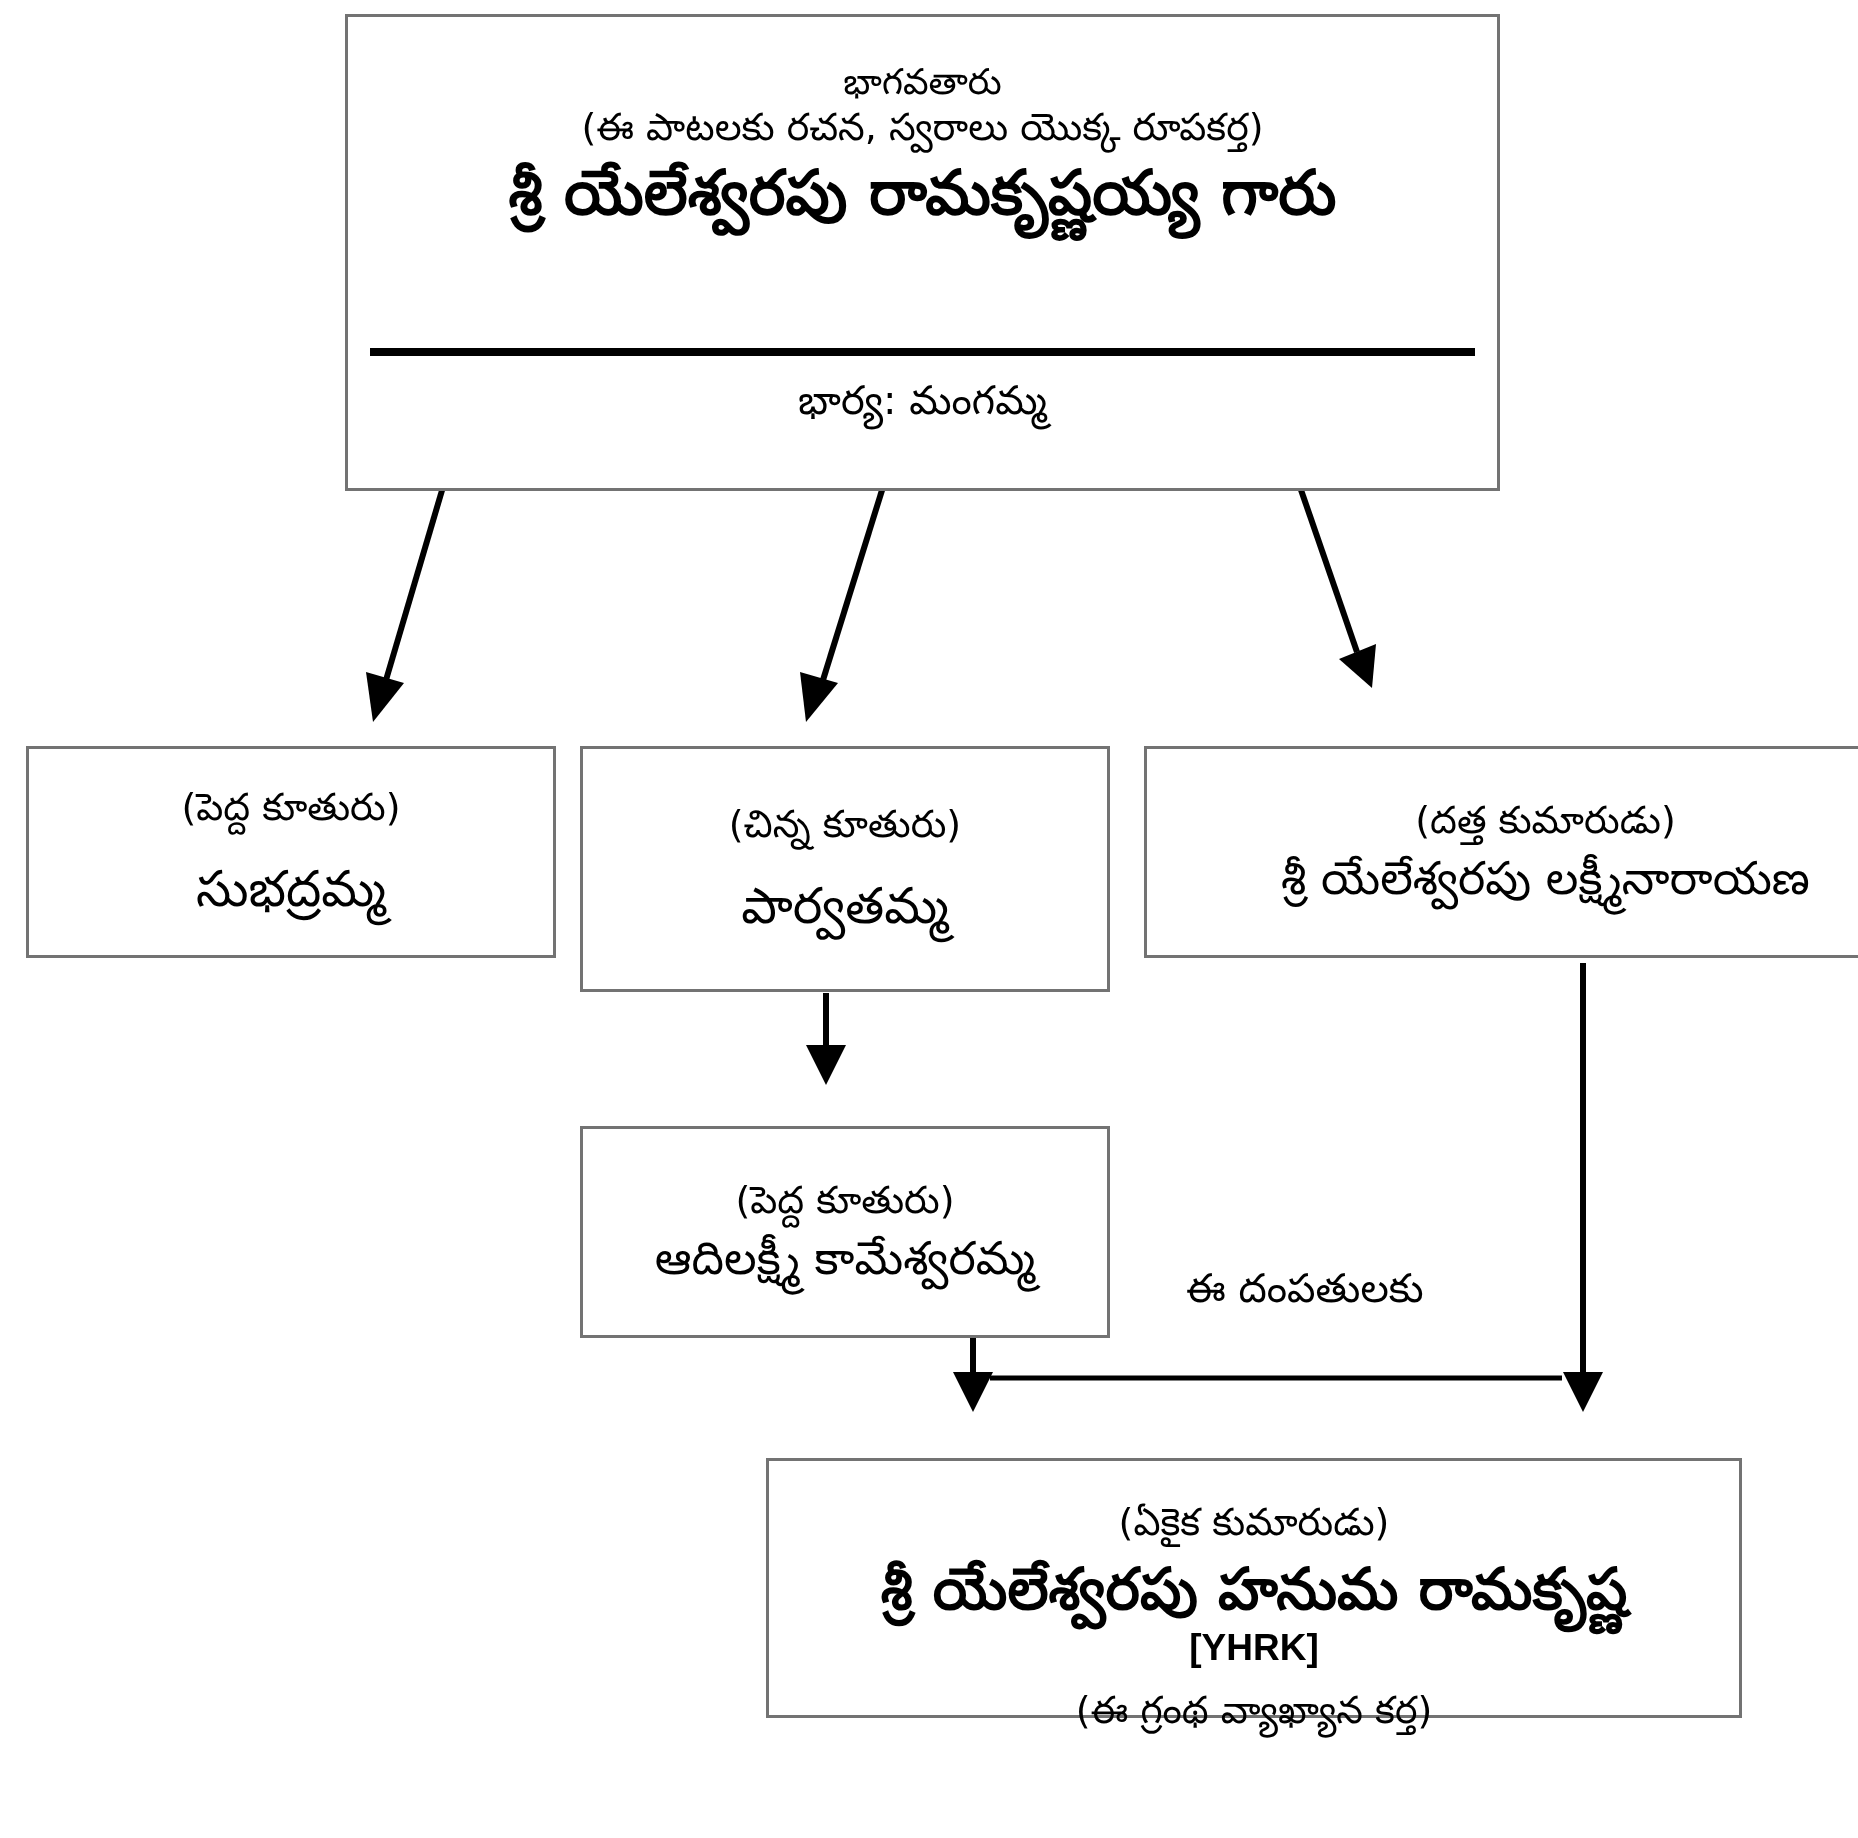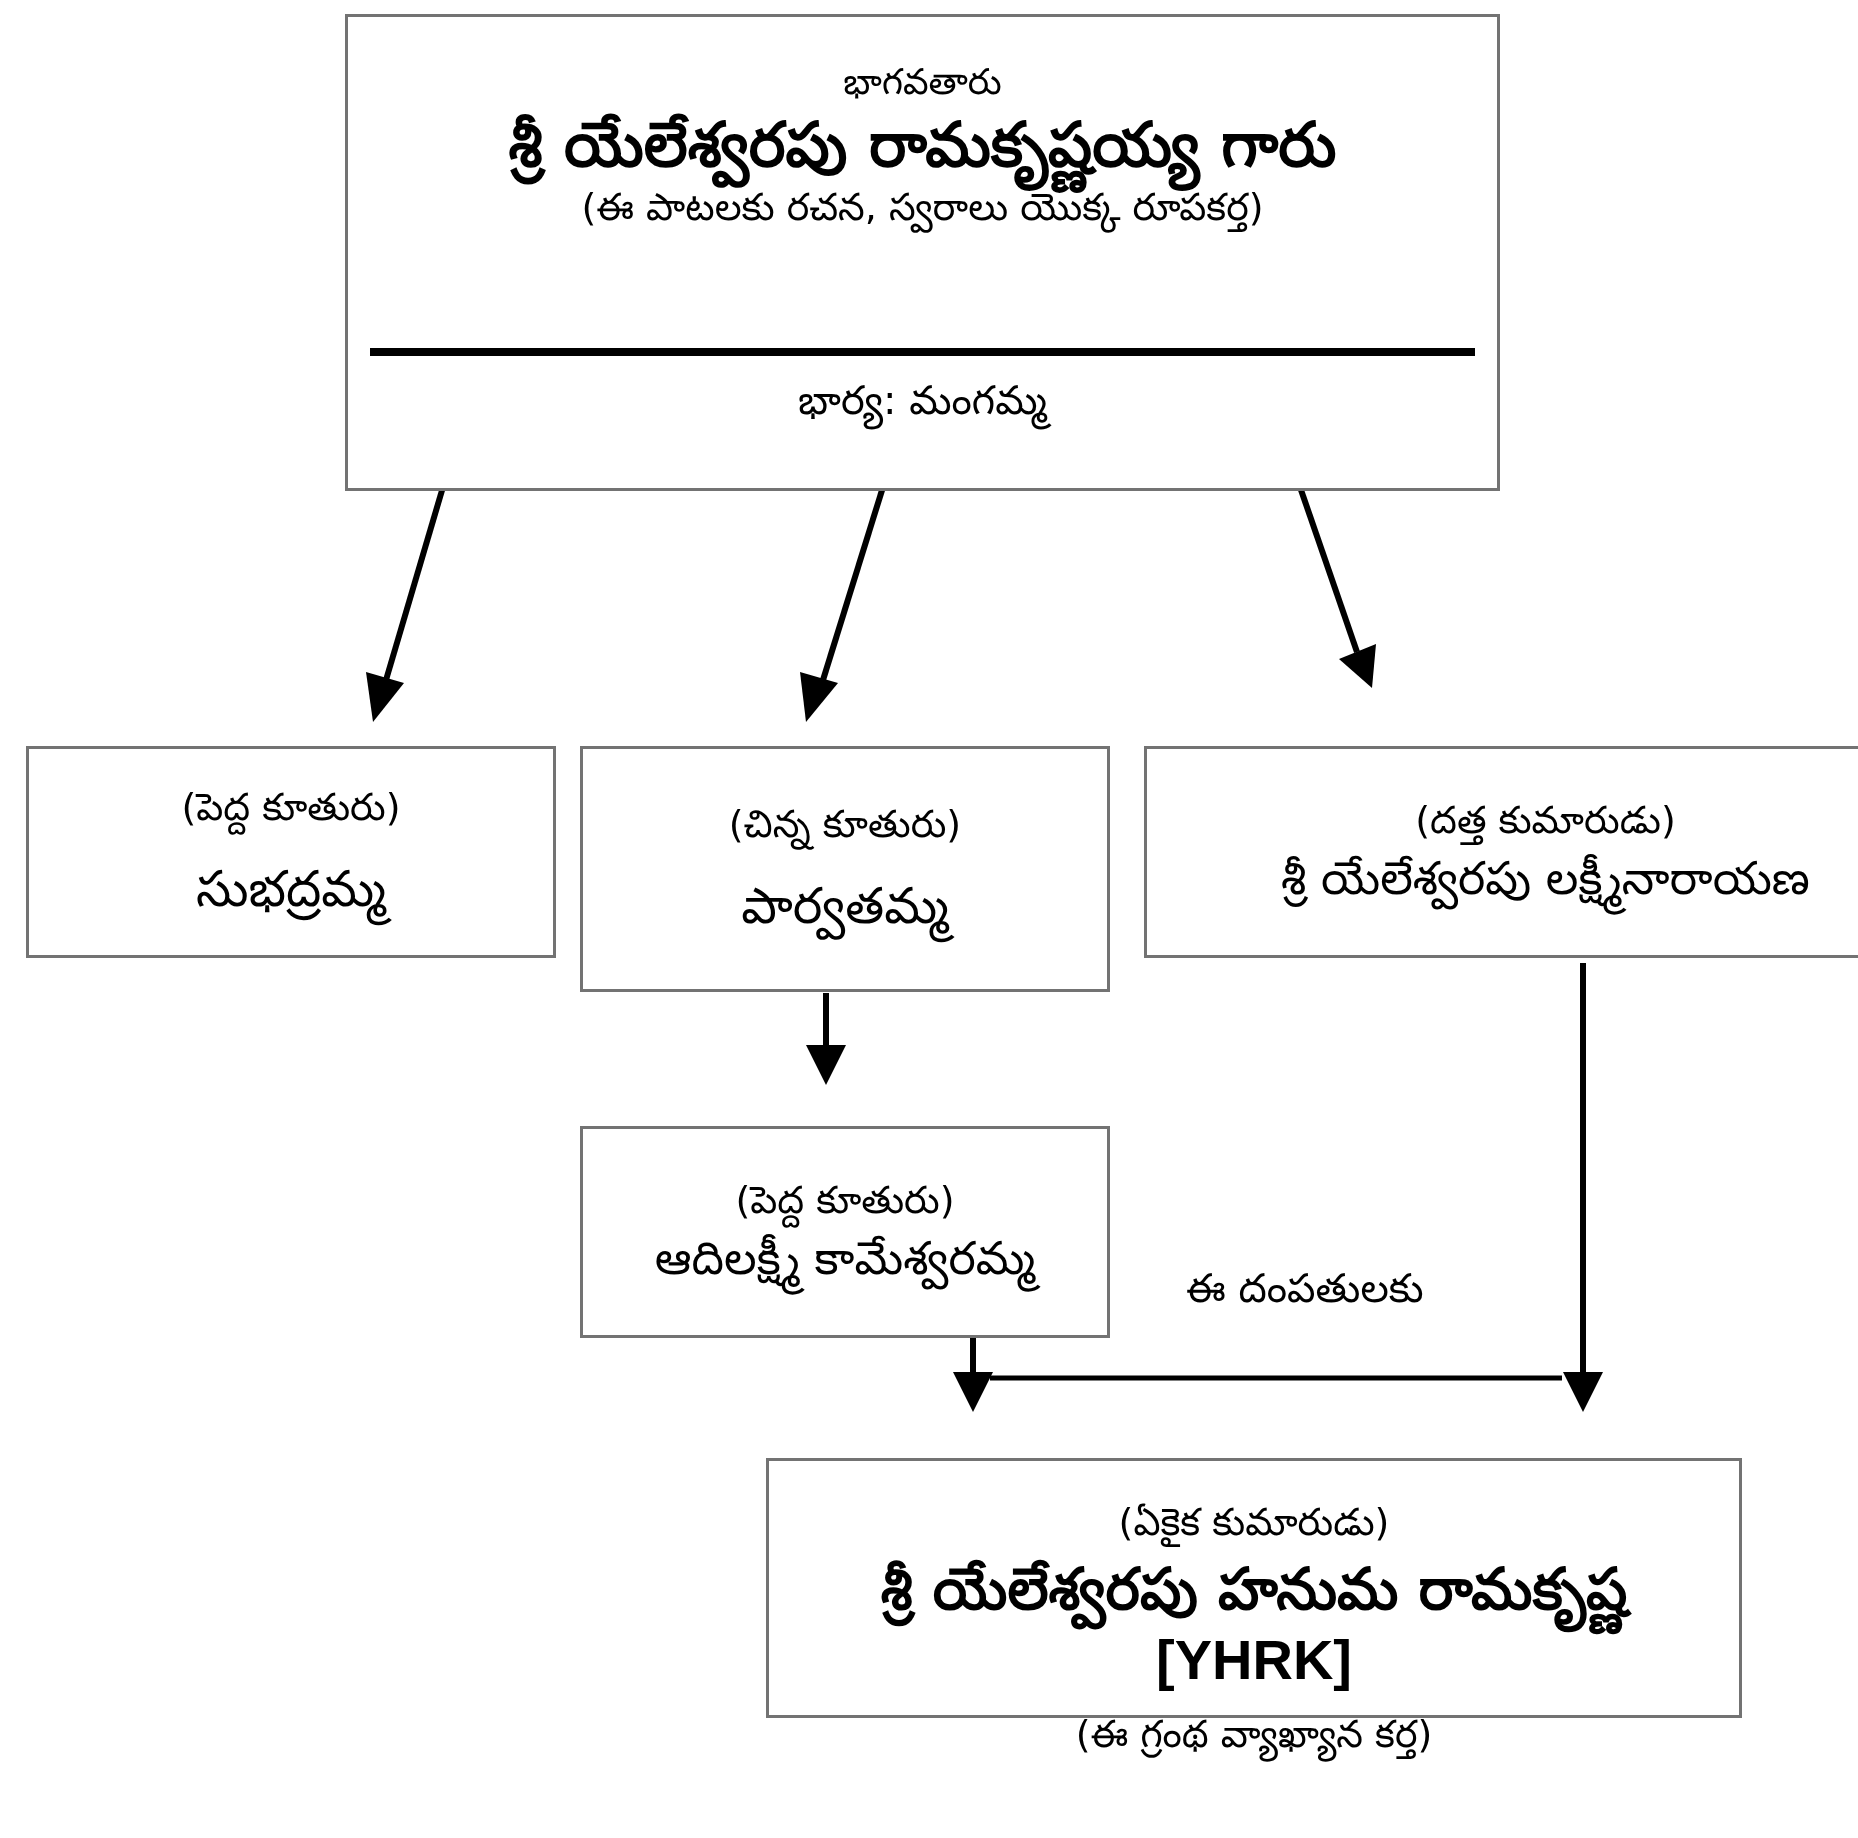--- a/index.html
+++ b/index.html
@@ -22,21 +22,21 @@
     .small-role { font-size: 38px; }
     .child-name { font-size: 50px; margin-top: 26px; }
     #box-c .child-name { font-size: 46px; margin-top: 6px; }
     #box-d .child-name { font-size: 46px; margin-top: 6px; }
 
     #couple-label { position: absolute; left: 1186px; top: 1265px; font-size: 40px; white-space: nowrap; }
 
     #box-e { left: 766px; top: 1458px; width: 976px; height: 260px; }
     #box-e .role { margin-top: 38px; font-size: 38px; }
     #box-e .name { font-size: 58px; font-weight: bold; margin-top: 6px; }
-    #box-e .code { font-family: "Liberation Sans", sans-serif; font-size: 56px; font-weight: bold; margin-top: 0px; }
+    #box-e .code { font-family: "Liberation Sans", sans-serif; font-size: 37px; font-weight: bold; margin-top: 0px; }
     #box-e .desc { font-size: 38px; margin-top: 16px; }
 
     svg#connectors { position: absolute; left: 0; top: 0; width: 1858px; height: 1838px; pointer-events: none; }
   </style>
 </head>
 <body>
 
 <svg id="connectors" xmlns="http://www.w3.org/2000/svg">
   <defs>
     <marker id="arrowhead" markerWidth="10" markerHeight="10" refX="8" refY="5" orient="auto" markerUnits="userSpaceOnUse" viewBox="0 0 10 10">
@@ -60,22 +60,22 @@
   <polygon points="953,1372 993,1372 973,1412" fill="#000"></polygon>
 
   <line x1="990" y1="1378" x2="1562" y2="1378" stroke="#000" stroke-width="5"></line>
 
   <line x1="1583" y1="963" x2="1583" y2="1380" stroke="#000" stroke-width="6"></line>
   <polygon points="1563,1372 1603,1372 1583,1412" fill="#000"></polygon>
 </svg>
 
 <div class="box" id="top-box">
   <span class="t role">భాగవతారు</span>
+  <span class="t desc">(ఈ పాటలకు రచన, స్వరాలు యొక్క రూపకర్త)</span>
   <span class="t name">శ్రీ యేలేశ్వరపు రామకృష్ణయ్య గారు</span>
-  <span class="t desc">(ఈ పాటలకు రచన, స్వరాలు యొక్క రూపకర్త)</span>
   <div class="divider"></div>
   <span class="t wife">భార్య:  మంగమ్మ</span>
 </div>
 
 <div class="box" id="box-a">
   <span class="t small-role">(పెద్ద కూతురు)</span>
   <span class="t child-name">సుభద్రమ్మ</span>
 </div>
 
 <div class="box" id="box-b">

